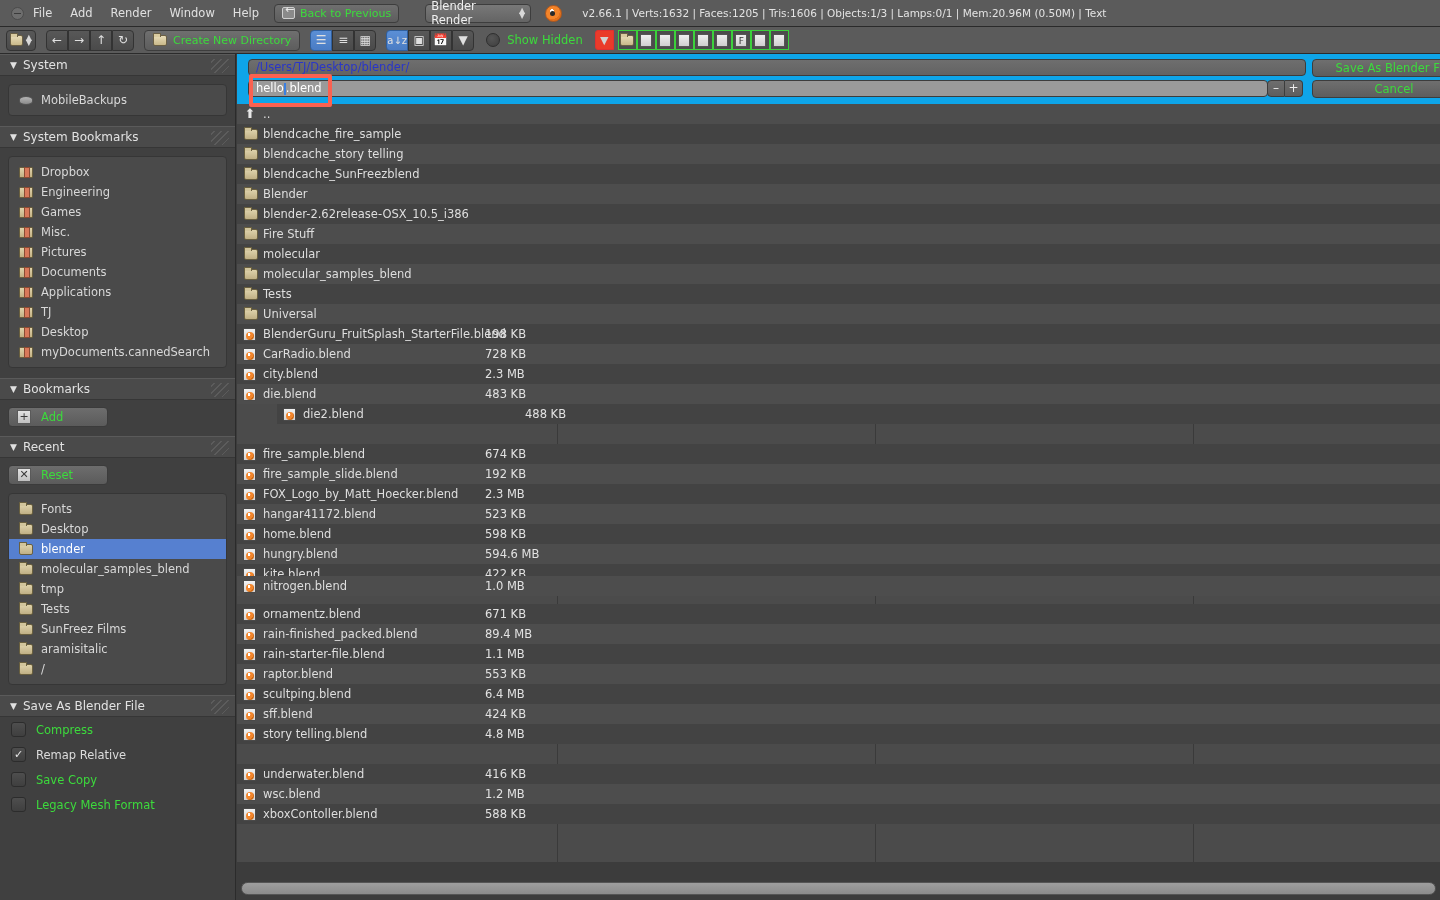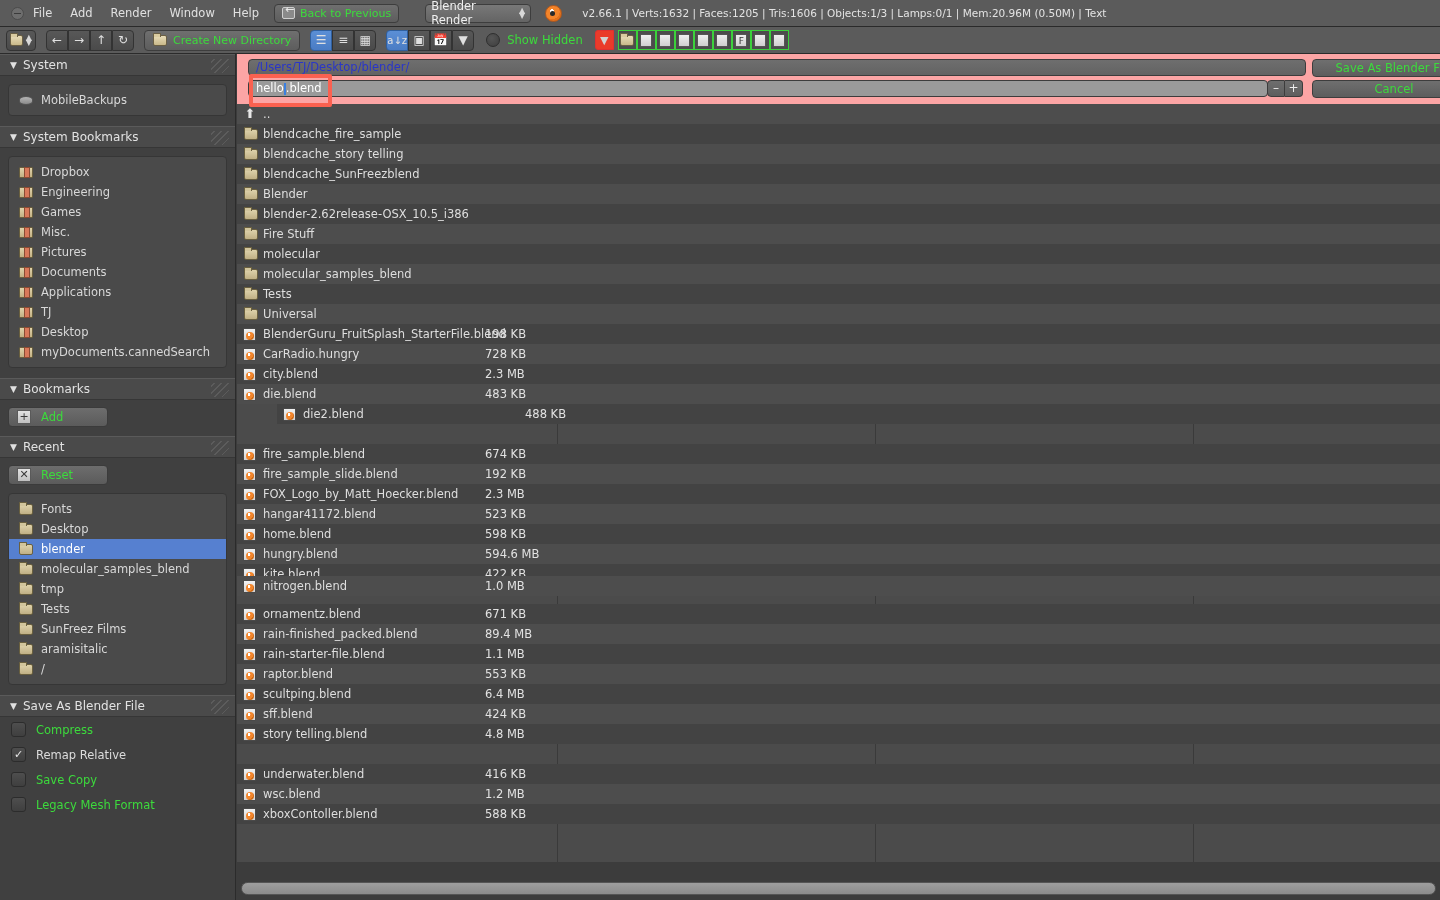--- a/index.html
+++ b/index.html
@@ -180,21 +180,21 @@
     background: linear-gradient(#4e4e4e,#3f3f3f); border:1px solid #2c2c2c;
     display:flex;align-items:center;justify-content:center; color:#e8e8e8; font-size:11px;
   }
   .opt-lbl { font-size: 11.5px; }
   .opt-lbl.green { color:#3cdb3c; }
   .opt-lbl.white { color:#dcdcdc; }
 
   
   .pathbar-area {
     position:absolute; left:237px; top:54px; width:1203px; height:50px;
-    background:#fca5a5;
+    background:#0ea5e9;
   }
   .path-field {
     position:absolute; left:11px; top:5px; width:1058px; height:17px;
     background: linear-gradient(#6e6e6e,#636363); border:1px solid #3c3c3c; border-radius:4px;
     color:#2a36c8; font-size: 11.5px; padding-left: 7px; line-height: 15px; overflow:hidden;
   }
   .name-field {
     position:absolute; left:11px; top:26px; width:1020px; height:17px;
     background: #9a9a9a; border:1px solid #3c3c3c; border-radius:4px;
     color:#ffffff; font-size: 11.5px; padding-left: 7px; line-height:15px;
@@ -590,21 +590,21 @@
           <span class="ico-fold ico-f"></span>
           <span class="fname">Universal</span>
         </div>
         <div class="frow odd" style="top: 220px;">
           <span class="ico-blend"></span>
           <span class="fname">BlenderGuru_FruitSplash_StarterFile.blend</span>
           <span class="fsize">198 KB</span>
         </div>
         <div class="frow even" style="top: 240px;">
           <span class="ico-blend"></span>
-          <span class="fname">CarRadio.hungry</span>
+          <span class="fname">CarRadio.blend</span>
           <span class="fsize">728 KB</span>
         </div>
         <div class="frow odd" style="top: 260px;">
           <span class="ico-blend"></span>
           <span class="fname">city.blend</span>
           <span class="fsize">2.3 MB</span>
         </div>
         <div class="frow even" style="top: 280px;">
           <span class="ico-blend"></span>
           <span class="fname">die.blend</span>

